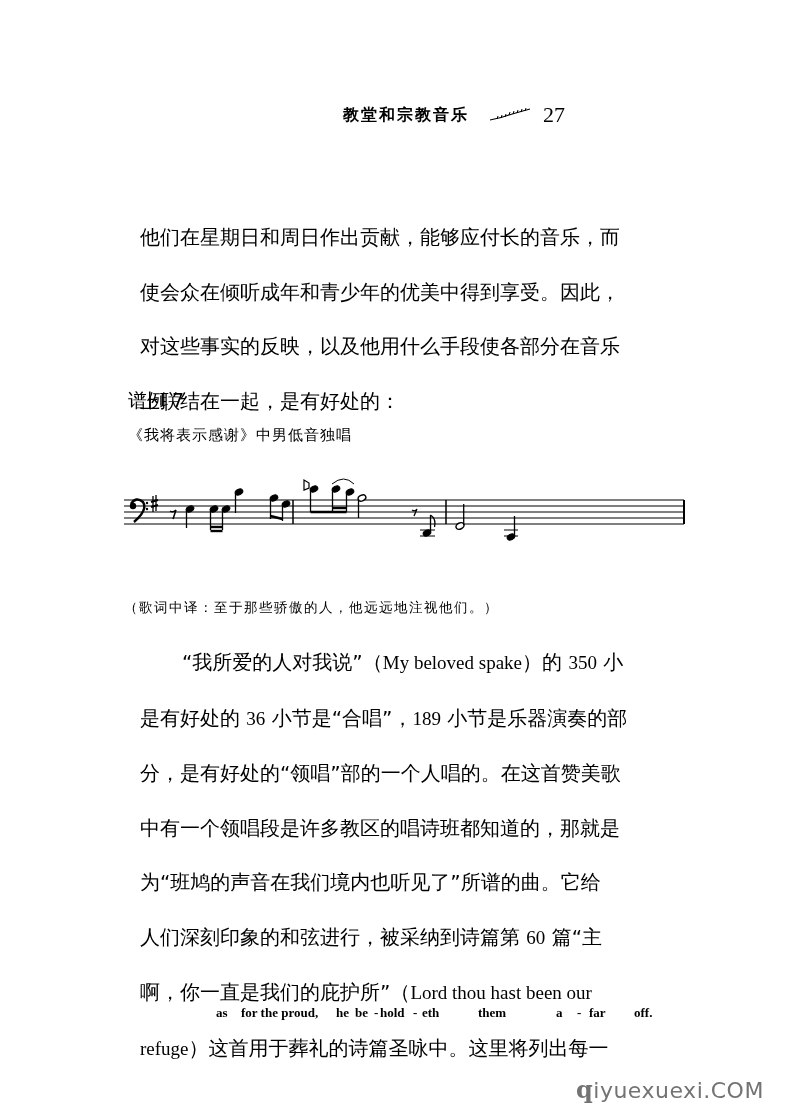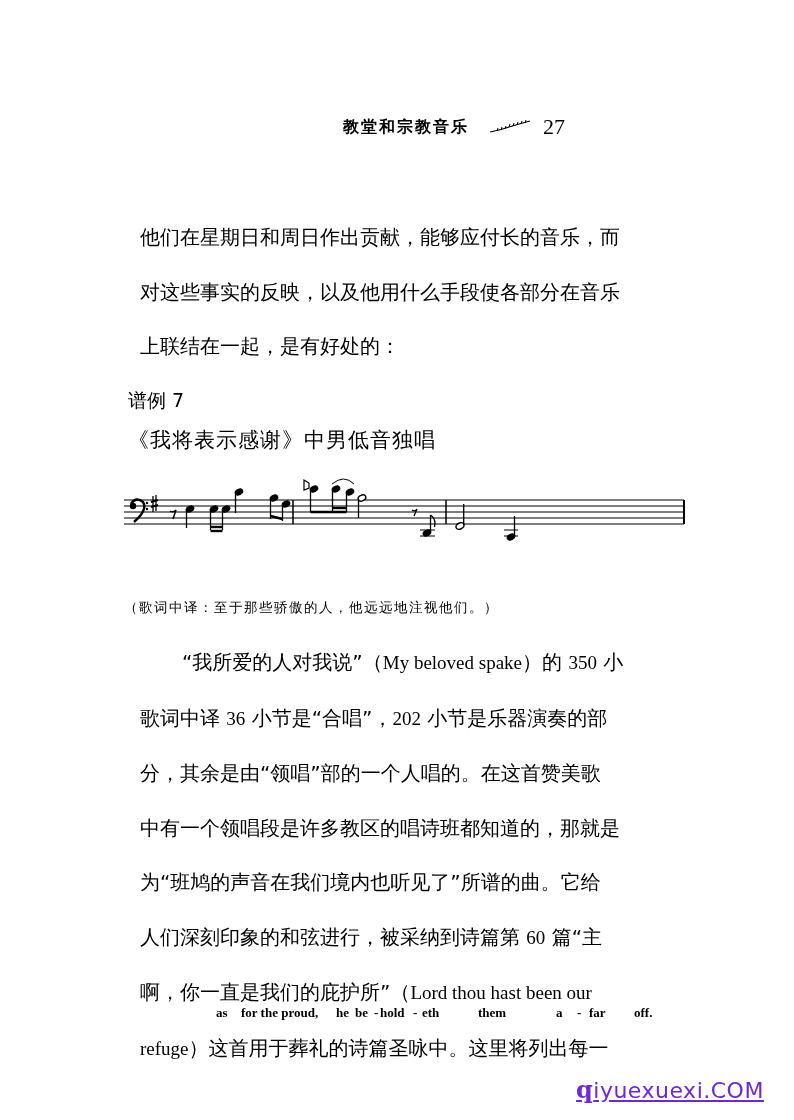--- a/index.html
+++ b/index.html
@@ -1,49 +1,50 @@
 <!DOCTYPE html>
 <html><head>
 <meta charset="utf-8">
 <style>
   html, body { margin: 0; padding: 0; background: #ffffff; }
   body { width: 794px; height: 1120px; position: relative; overflow: hidden; color: #000; font-family: "DejaVu Serif", serif; }
-  .header { position: absolute; top: 112px; left: 343px; height: 30px; display: flex; align-items: center; }
+  .header { position: absolute; top: 100px; left: 343px; height: 30px; display: flex; align-items: center; }
   .header-title { font-family: "DejaVu Sans", sans-serif; font-weight: bold; font-size: 16px; letter-spacing: 2px; }
   .ornament { margin-left: 20px; width: 42px; height: 16px; }
   .page-number { margin-left: 12px; font-family: "Liberation Serif", serif; font-size: 22px; }
   .para { position: absolute; left: 124px; width: 566px; font-family: "DejaVu Sans", sans-serif; font-size: 20px; line-height: 38.5px; }
   .para p { margin: 16px; white-space: nowrap; }
   .p1 { top: 202px; }
   .example-label { position: absolute; top: 388px; left: 128px; font-family: "DejaVu Sans", sans-serif; font-weight: normal; font-size: 19px; }
-  .example-caption { position: absolute; top: 426px; left: 128px; font-family: "DejaVu Serif", serif; font-size: 21px; letter-spacing: 1px; }
+  .example-caption { position: absolute; top: 426px; left: 128px; font-family: "DejaVu Serif", serif; font-size: 15px; letter-spacing: 1px; }
   .score { position: absolute; top: 460px; left: 124px; width: 566px; height: 110px; }
   .lyrics { position: absolute; top: 545px; left: 0; width: 566px; height: 20px; font-family: "Liberation Serif", serif; font-size: 13px; font-weight: bold; }
   .lyrics span { position: absolute; white-space: nowrap; }
   .translation { position: absolute; top: 599px; left: 124px; font-family: "DejaVu Serif", serif; font-size: 13.5px; letter-spacing: 1.5px; }
   .p2 { top: 627px; }
   .p2 .indent { padding-left: 42px; }
   .en { font-family: Liberation Serif, serif; font-size: 19px; }
-  .watermark { position: absolute; top: 1075px; left: 576px; font-family: "DejaVu Sans", sans-serif; font-size: 22px; color: #6d28d9; letter-spacing: 0.5px; text-decoration: underline; }
+  .watermark { position: absolute; top: 1075px; left: 576px; font-family: "DejaVu Sans", sans-serif; font-size: 22px; color: #737373; letter-spacing: 0.5px; }
   .watermark b { font-family: "DejaVu Serif", serif; font-weight: bold; font-size: 24px; }
 </style>
 </head>
 <body>
 
 <div class="header">
   <span class="header-title">教堂和宗教音乐</span>
   <svg class="ornament" viewBox="0 0 42 16">
     <path d="M1 13 Q12 11 20 8 Q30 5 41 2" stroke="#000" stroke-width="1.2" fill="none"></path>
     <path d="M8 12 l1 -3 M12 11 l1 -3 M16 10 l1 -3 M20 8 l1 -3 M24 7 l1 -3 M28 6 l1 -3 M32 5 l1 -3 M36 4 l1 -3" stroke="#000" stroke-width="1"></path>
   </svg>
   <span class="page-number">27</span>
 </div>
 
 <div class="para p1">
   <p>他们在星期日和周日作出贡献，能够应付长的音乐，而</p>
+  <p>使会众在倾听成年和青少年的优美中得到享受。因此，</p>
   <p>对这些事实的反映，以及他用什么手段使各部分在音乐</p>
   <p>上联结在一起，是有好处的：</p>
 </div>
 
 <div class="example-label">谱例 7</div>
 <div class="example-caption">《我将表示感谢》中男低音独唱</div>
 
 <div class="score">
   <svg width="566" height="85" viewBox="0 0 566 85">
 
@@ -137,22 +138,22 @@
     <span style="left:453px">-</span>
     <span style="left:465px">far</span>
     <span style="left:510px">off.</span>
   </div>
 </div>
 
 <div class="translation">（歌词中译：至于那些骄傲的人，他远远地注视他们。）</div>
 
 <div class="para p2">
   <p class="indent"><span>“我所爱的人对我说”（</span><span class="en">My beloved spake</span><span>）的 </span><span class="en">350</span><span> 小</span></p>
-  <p><span>歌词中译 </span><span class="en">36</span><span> 小节是“合唱”，</span><span class="en">202</span><span> 小节是乐器演奏的部</span></p>
-  <p>分，其余是由“领唱”部的一个人唱的。在这首赞美歌</p>
+  <p><span>是有好处的 </span><span class="en">36</span><span> 小节是“合唱”，</span><span class="en">189</span><span> 小节是乐器演奏的部</span></p>
+  <p>分，是有好处的“领唱”部的一个人唱的。在这首赞美歌</p>
   <p>中有一个领唱段是许多教区的唱诗班都知道的，那就是</p>
   <p>为“班鸠的声音在我们境内也听见了”所谱的曲。它给</p>
   <p><span>人们深刻印象的和弦进行，被采纳到诗篇第 </span><span class="en">60</span><span> 篇“主</span></p>
   <p><span>啊，你一直是我们的庇护所”（</span><span class="en">Lord thou hast been our</span></p>
   <p><span class="en">refuge</span><span>）这首用于葬礼的诗篇圣咏中。这里将列出每一</span></p>
 </div>
 
 <div class="watermark"><b>q</b><span>iyuexuexi.COM</span></div>
 
 </body></html>

